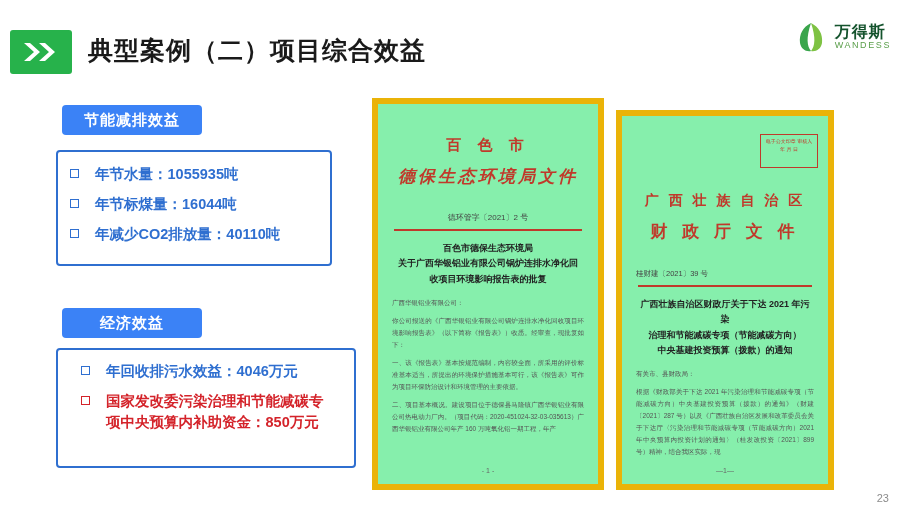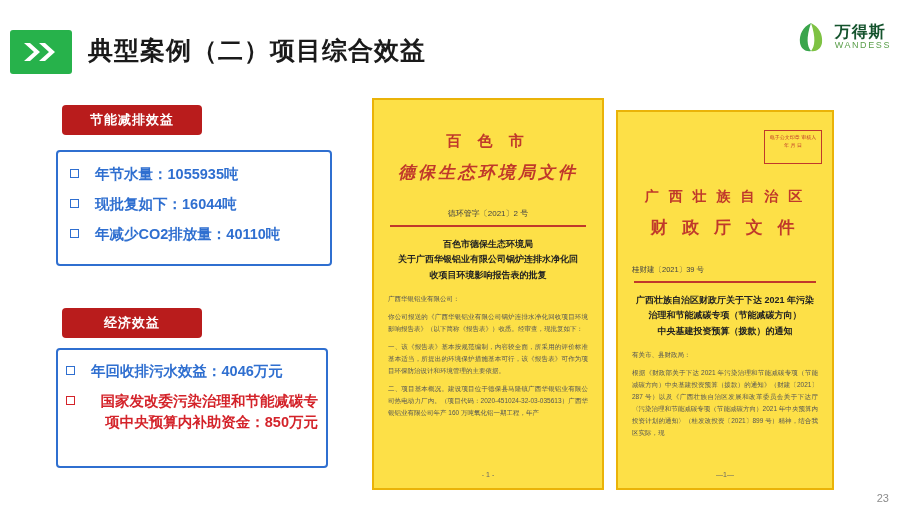--- a/index.html
+++ b/index.html
@@ -68,42 +68,42 @@
   }
   .brand-en {
     font-size: 9px;
     color: #5a9e4a;
     letter-spacing: 1.6px;
   }
 
   
   .pill {
     position: absolute;
-    background: #b91c1c;
+    background: #3b82f6;
     border-radius: 4px;
     color: #ffffff;
-    font-size: 13px;
+    font-size: 15px;
     font-weight: bold;
     display: flex;
     align-items: center;
     justify-content: center;
     letter-spacing: 1px;
   }
   #pill-energy { left: 62px; top: 105px; width: 140px; height: 30px; }
   #pill-econ   { left: 62px; top: 308px; width: 140px; height: 30px; }
 
   .box {
     position: absolute;
     border: 2px solid #2f6fd0;
     border-radius: 4px;
     background: #ffffff;
     box-sizing: border-box;
   }
   #box-energy { left: 56px; top: 150px; width: 276px; height: 116px; padding: 10px 12px; }
-  #box-econ   { left: 56px; top: 348px; width: 272px; height: 120px; padding: 9px 8px; text-align: right; }
+  #box-econ   { left: 56px; top: 348px; width: 300px; height: 120px; padding: 9px 23px; }
 
   .bullet-row {
     display: flex;
     align-items: flex-start;
     gap: 16px;
     margin: 7px 0 9px 0;
   }
   .bullet-row:first-child { margin-top: 2px; }
   .sq {
     flex: 0 0 auto;
@@ -118,22 +118,22 @@
     font-size: 14.5px;
     color: #2f6fd0;
     font-weight: bold;
     line-height: 1.45;
   }
   .btxt.red { color: #d4232a; }
 
   
   .doc {
     position: absolute;
-    background: #fde047;
-    border: 2px solid #eab308;
+    background: #86efac;
+    border: 6px solid #eab308;
     box-sizing: border-box;
     overflow: hidden;
   }
   #doc-left  { left: 372px; top: 98px; width: 232px; height: 392px; }
   #doc-right { left: 616px; top: 110px; width: 218px; height: 380px; }
 
   .doc-inner { position: relative; width: 100%; height: 100%; padding: 10px 14px; box-sizing: border-box; }
 
   .doc-head-sm {
     text-align: center;
@@ -247,21 +247,21 @@
 
 <div class="pill" id="pill-energy">节能减排效益</div>
 
 <div class="box" id="box-energy">
   <div class="bullet-row">
     <span class="sq"></span>
     <span class="btxt">年节水量：1055935吨</span>
   </div>
   <div class="bullet-row">
     <span class="sq"></span>
-    <span class="btxt">现批复如下：16044吨</span>
+    <span class="btxt">年节标煤量：16044吨</span>
   </div>
   <div class="bullet-row">
     <span class="sq"></span>
     <span class="btxt">年减少CO2排放量：40110吨</span>
   </div>
 </div>
 
 <div class="pill" id="pill-econ">经济效益</div>
 
 <div class="box" id="box-econ">

